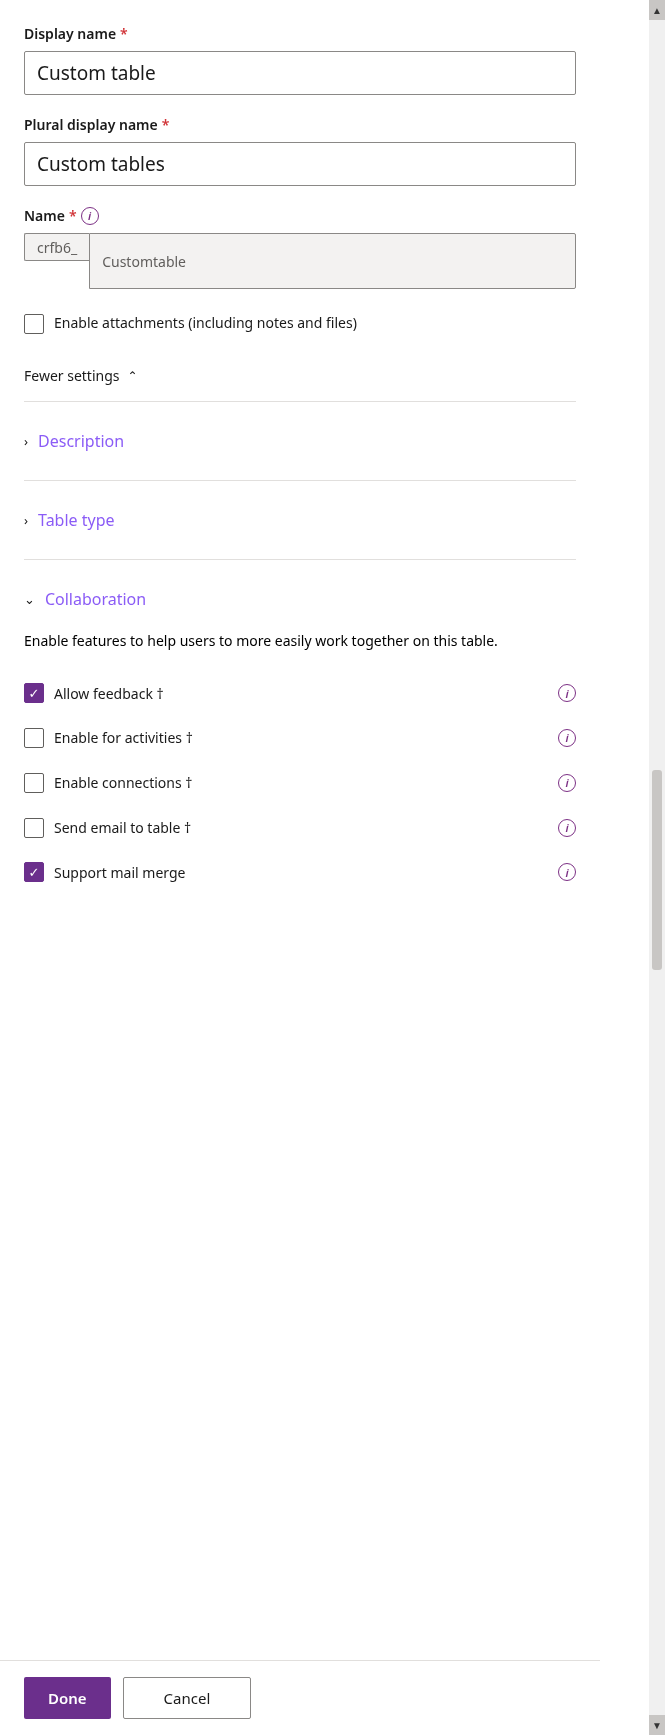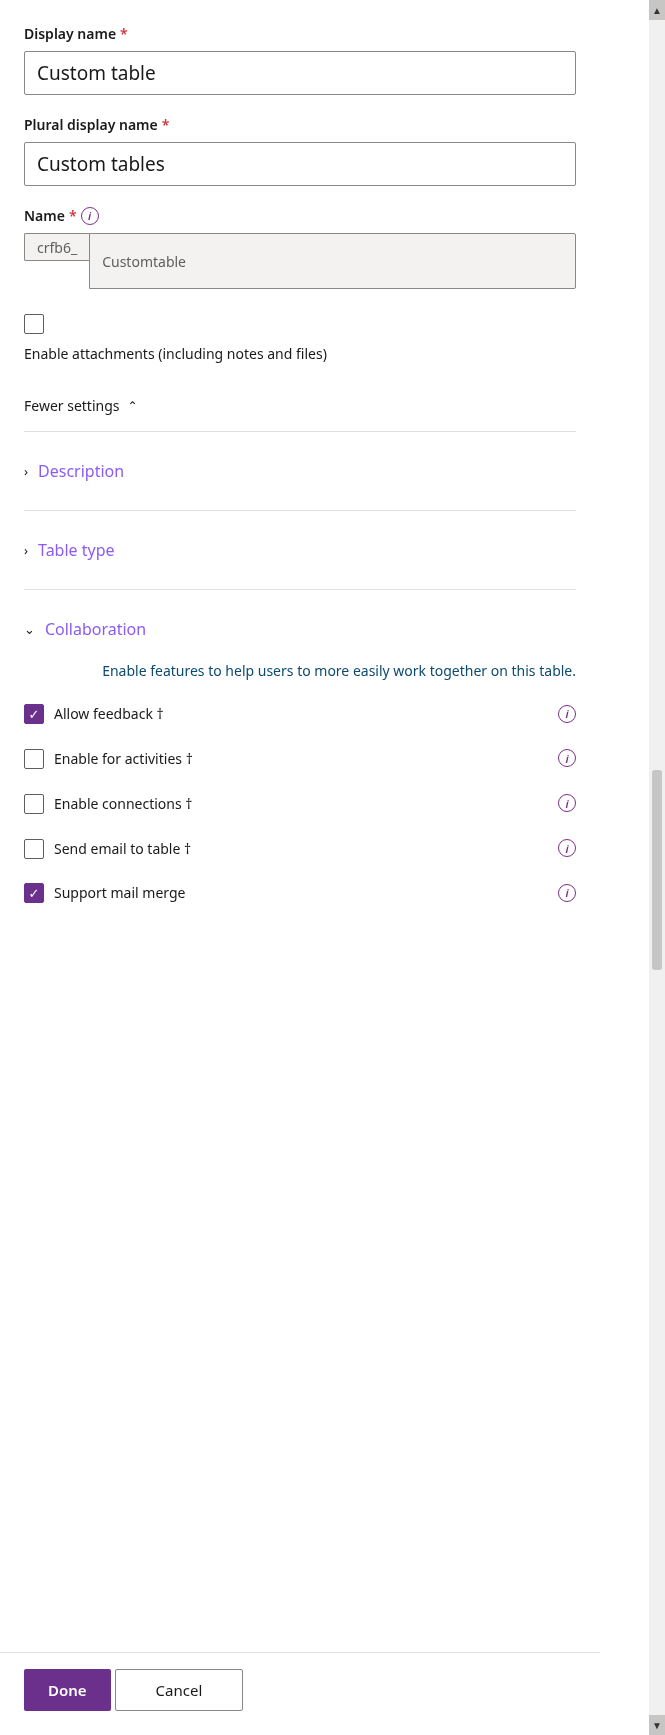--- a/index.html
+++ b/index.html
@@ -130,21 +130,20 @@
       font-weight: 600;
       cursor: pointer;
       flex-shrink: 0;
     }
 
     .checkbox-row {
       display: flex;
       align-items: flex-start;
       gap: 10px;
       margin: 24px 0;
-      flex-direction: column;
     }
 
     .checkbox {
       width: 20px;
       height: 20px;
       border: 1.5px solid #605e5c;
       border-radius: 2px;
       flex-shrink: 0;
       margin-top: 1px;
       cursor: pointer;
@@ -201,24 +200,23 @@
     }
 
     .section-title {
       font-size: 16px;
       font-weight: 400;
       color: #8b5cf6;
     }
 
     .collaboration-desc {
       font-size: 14px;
-      color: #0c4a6e;
+      color: #000000;
       line-height: 1.5;
-      margin-bottom: 11px;
-      text-align: right;
+      margin-bottom: 20px;
     }
 
     .option-row {
       display: flex;
       align-items: center;
       justify-content: space-between;
       padding: 12px 0;
     }
 
     .option-left {
@@ -242,28 +240,28 @@
       font-size: 13px;
     }
 
     .option-label {
       font-size: 14px;
       color: #1a1a1a;
     }
 
     .footer {
       position: fixed;
-      bottom: 8px;
+      bottom: 0;
       left: 0;
       width: 600px;
       background: #fff;
       border-top: 1px solid #e1dfdd;
       padding: 16px 24px;
       display: flex;
-      gap: 4px;
+      gap: 12px;
       z-index: 100;
     }
 
     .done-btn {
       background: #6b2f8c;
       color: #fff;
       border: none;
       border-radius: 2px;
       padding: 10px 24px;
       font-size: 15px;

